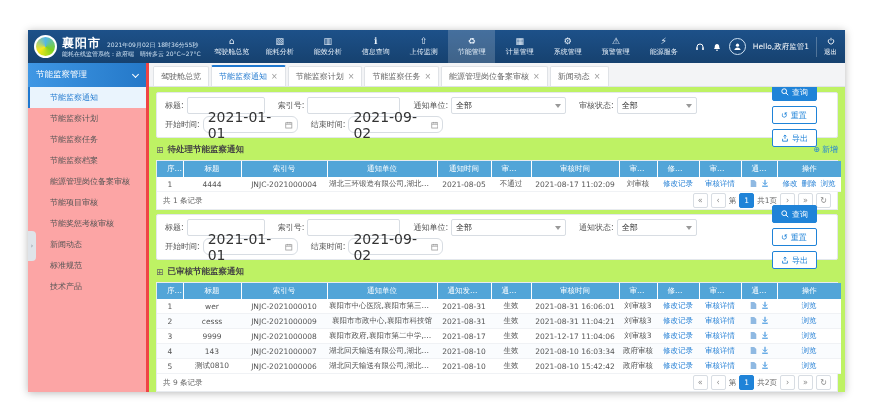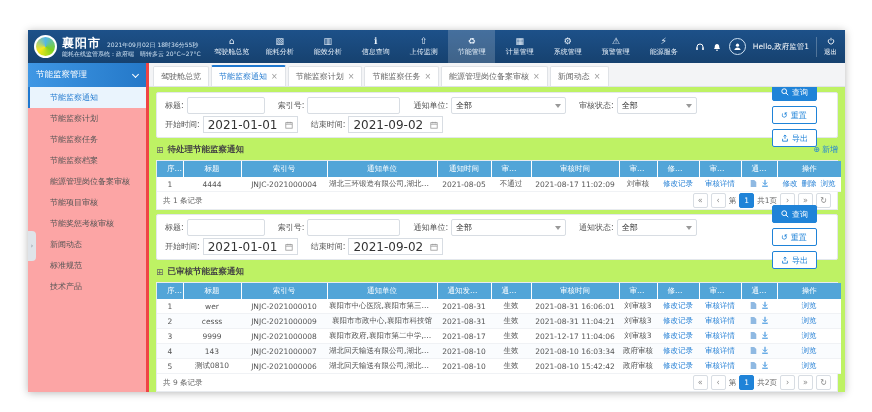--- a/index.html
+++ b/index.html
@@ -57,23 +57,23 @@
   .frow{display:flex;align-items:center;height:19px;font-size:8px;color:#555;gap:3px;}
   label{white-space:nowrap;}
   .ml{margin-left:10px;}
   .inp{height:15px;border:1px solid #d8dde3;border-radius:2px;font-size:8px;padding:0 3px;
     outline:none;background:#fff;color:#333;}
   .w70{width:70px}.w85{width:85px}.w105{width:105px}
   .select{height:15px;border:1px solid #d8dde3;border-radius:2px;display:flex;align-items:center;
     justify-content:space-between;padding:0 4px;background:#fff;color:#333;cursor:pointer;font-size:8px;}
   .sel-caret{width:0;height:0;border-left:3px solid transparent;border-right:3px solid transparent;
     border-top:4px solid #999;}
-  .datebox{width:85px;height:15px;border:1px solid #d8dde3;border-radius:0;display:flex;
+  .datebox{width:85px;height:15px;border:1px solid #d8dde3;border-radius:6px;display:flex;
     align-items:center;justify-content:space-between;padding:0 4px;background:#fff;color:#333;
-    cursor:pointer;font-size:12px;}
+    cursor:pointer;font-size:14px;}
   .panel-btns{position:absolute;right:20px;top:50%;transform:translateY(-50%);display:flex;gap:5px;flex-direction:column;}
   .btn{height:18px;display:flex;align-items:center;gap:3px;padding:0 8px;font-size:8px;
     border-radius:2px;cursor:pointer;border:1px solid #1f83d8;background:#fff;color:#1f83d8;}
   .btn.primary{background:#1f83d8;color:#fff;}
   .sec-hd{height:15px;display:flex;align-items:center;gap:4px;font-size:8.5px;font-weight:bold;
     color:#444;margin:2px 0 3px;}
   .sec-ic{color:#666;font-weight:normal;font-size:9px;}
   .sec-add{margin-left:auto;color:#1f83d8;font-weight:normal;font-size:8px;display:flex;
     align-items:center;gap:2px;cursor:pointer;}
   .tbl-wrap{border:1px solid #e8ebef;border-bottom:none;background:#fff;}

